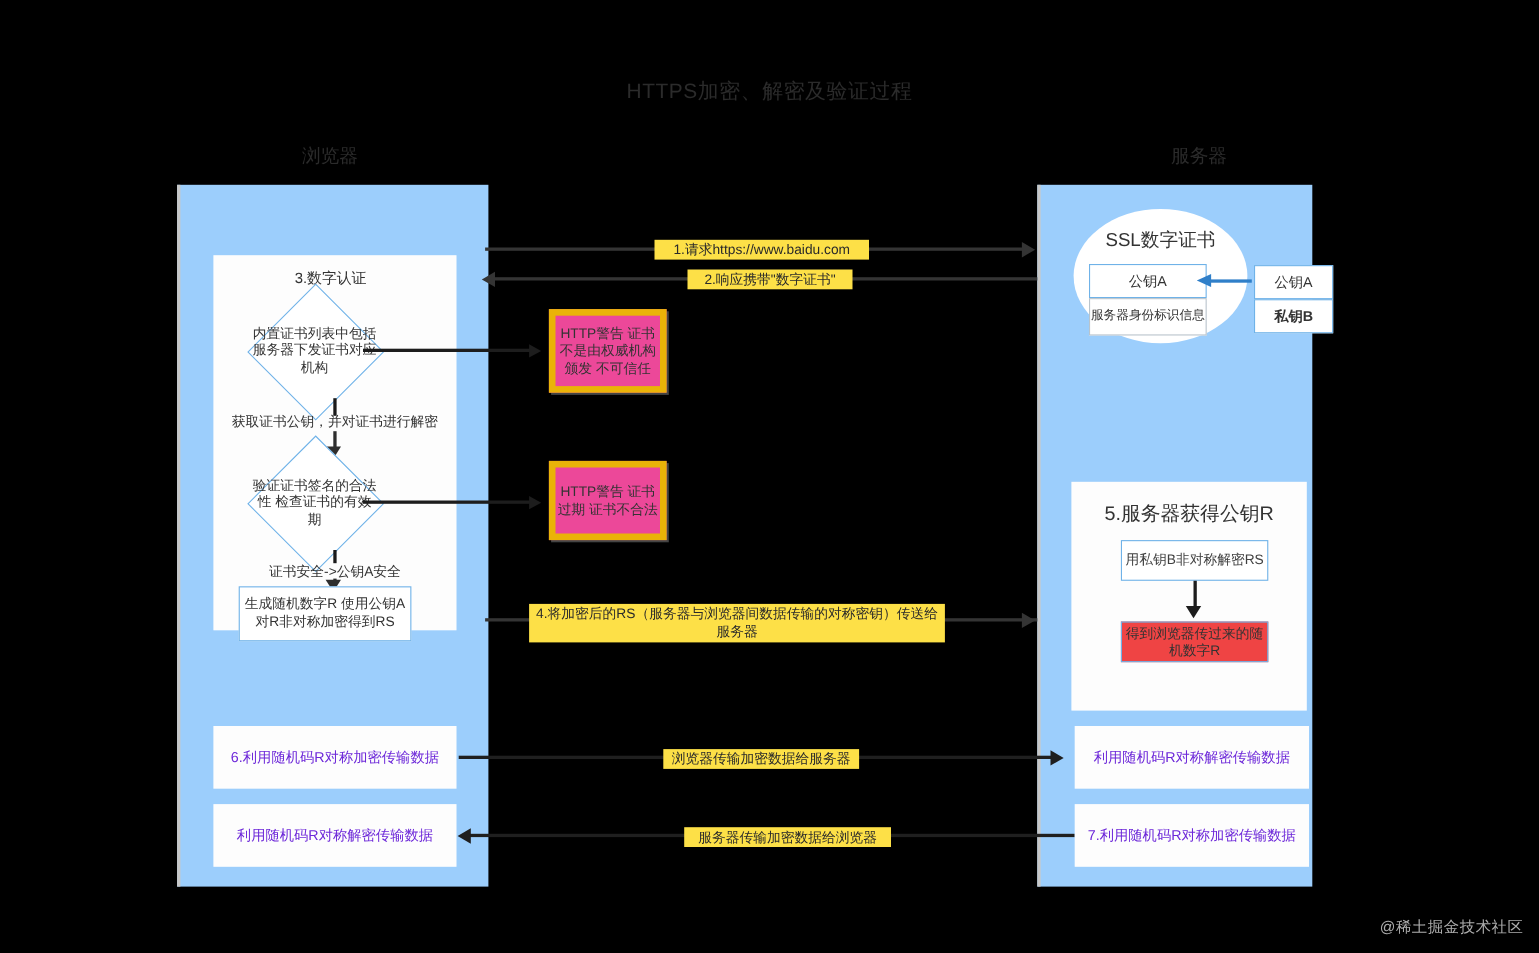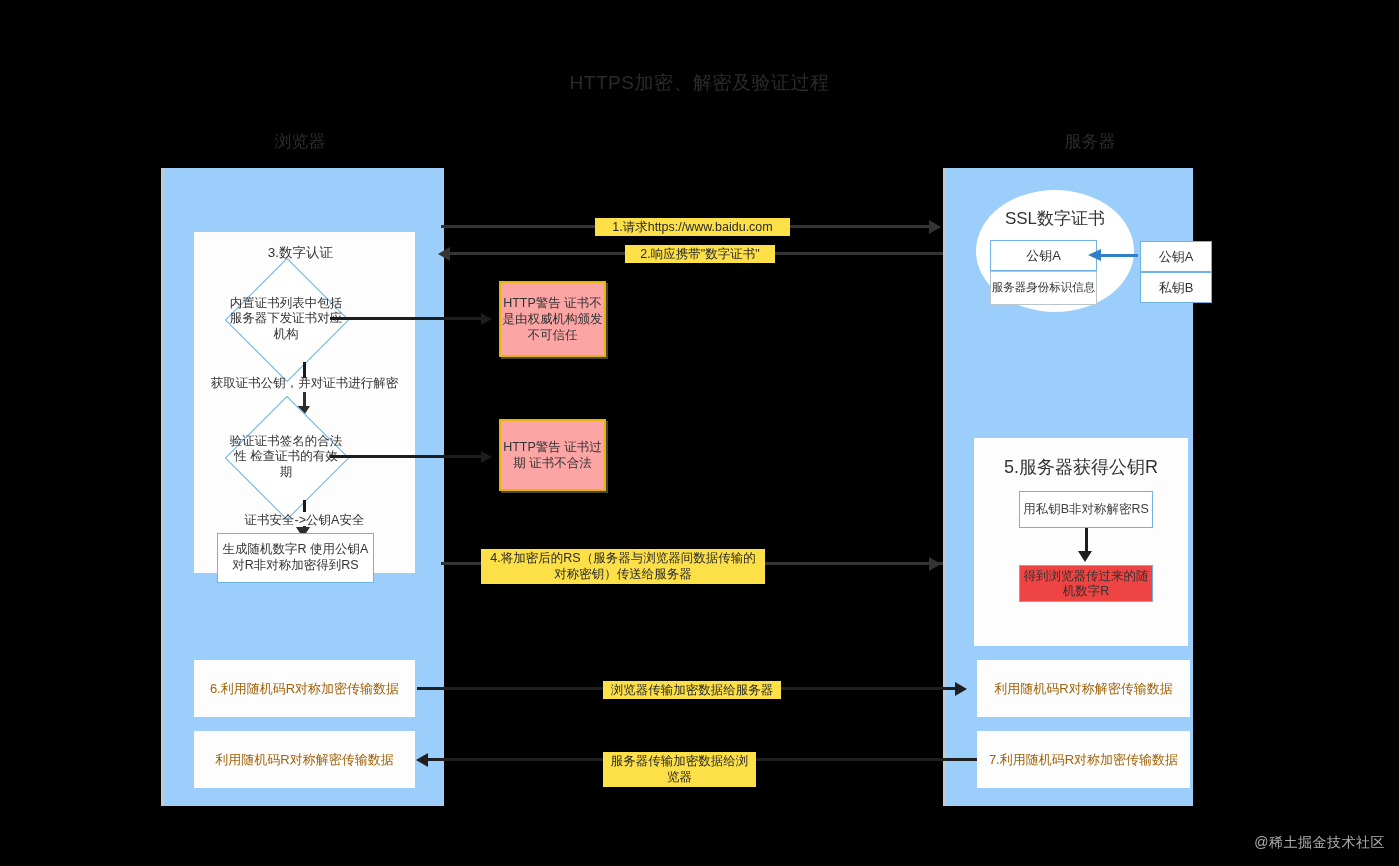--- a/index.html
+++ b/index.html
@@ -37,26 +37,26 @@
   #server-step5{left:974px;top:438px;width:214px;height:208px;}
 
   
   #b-row1{left:194px;top:660px;width:221px;height:57px;}
   #s-row1{left:977px;top:660px;width:213px;height:57px;}
   #b-row2{left:194px;top:731px;width:221px;height:57px;}
   #s-row2{left:977px;top:731px;width:213px;height:57px;}
 
   .card-center{
     display:flex;align-items:center;justify-content:center;text-align:center;
-    width:100%;height:100%;font-size:13px;color:#a16207;padding:0 6px;box-sizing:border-box;
+    width:100%;height:100%;font-size:13px;color:#6d28d9;padding:0 6px;box-sizing:border-box;
   }
 
   
   .warnbox{
-    position:absolute;background:#fca5a5;border:2px solid #eab308;
+    position:absolute;background:#ec4899;border:6px solid #eab308;
     display:flex;align-items:center;justify-content:center;text-align:center;
     font-size:12.5px;color:#333;line-height:1.28;box-sizing:border-box;
     box-shadow:2px 2px 0 rgba(150,150,150,.45);
   }
   #warn1{left:499px;top:281px;width:107px;height:76px;}
   #warn2{left:499px;top:419px;width:107px;height:72px;}
 
   
   .flow-head{
     position:absolute;left:194px;top:244px;width:213px;text-align:center;
@@ -121,21 +121,21 @@
     font-size:11.5px;color:#333;line-height:1.2;
   }
   #key-pub{
     position:absolute;left:1140px;top:241px;width:72px;height:31px;
     background:#fff;border:1.6px solid #6fb2e8;box-sizing:border-box;
     display:flex;align-items:center;justify-content:center;font-size:13px;color:#333;
   }
   #key-priv{
     position:absolute;left:1140px;top:272px;width:72px;height:31px;
     background:#fff;border:1.6px solid #6fb2e8;box-sizing:border-box;
-    display:flex;align-items:center;justify-content:center;font-size:13px;color:#333;
+    display:flex;align-items:center;justify-content:center;font-size:13px;color:#333;font-weight:bold;
   }
   
   #blue-arrow{position:absolute;left:1100px;top:254px;width:38px;height:3px;background:#2f7fc9;}
   #blue-arrow-head{
     position:absolute;left:1088px;top:249px;width:0;height:0;
     border-top:6.5px solid transparent;border-bottom:6.5px solid transparent;
     border-right:13px solid #2f7fc9;
   }
 
   
@@ -235,21 +235,21 @@
 
   <div class="vline-blue" style="left:303px;top:500px;height:12px;"></div>
   <div class="flow-label" id="label2">证书安全-&gt;公钥A安全</div>
   <div class="vline" style="left:303px;top:526px;height:7px;"></div>
   <div class="vhead" style="left:296px;top:527px;"></div>
 
   <div class="procbox" id="proc-gen">生成随机数字R 使用公钥A对R非对称加密得到RS</div>
 
   <div class="hline" style="left:441px;top:562px;width:502px;"></div>
   <div class="hhead-r" style="left:929px;top:556.5px;"></div>
-  <div class="caption" style="left:481px;top:549px;width:284px;">4.将加密后的RS（服务器与浏览器间数据传输的对称密钥）传送给服务器</div>
+  <div class="caption" style="left:481px;top:549px;width:378px;">4.将加密后的RS（服务器与浏览器间数据传输的对称密钥）传送给服务器</div>
 
   <div id="ssl-ellipse"></div>
   <div id="ssl-label">SSL数字证书</div>
   <div id="cert-pub">公钥A</div>
   <div id="cert-info">服务器身份标识信息</div>
 
   <div id="blue-arrow"></div>
   <div id="blue-arrow-head"></div>
 
   <div id="key-pub">公钥A</div>
@@ -270,20 +270,20 @@
   <div class="caption" style="left:603px;top:681px;width:178px;">浏览器传输加密数据给服务器</div>
   <div class="card" id="s-row1">
     <div class="card-center">利用随机码R对称解密传输数据</div>
   </div>
 
   <div class="card" id="b-row2">
     <div class="card-center">利用随机码R对称解密传输数据</div>
   </div>
   <div class="hline-dark" style="left:427px;top:758px;width:550px;"></div>
   <div class="hhead-l" style="left:416px;top:752.5px;border-right-color:#1f1f1f;"></div>
-  <div class="caption" style="left:603px;top:752px;width:153px;">服务器传输加密数据给浏览器</div>
+  <div class="caption" style="left:622px;top:752px;width:188px;">服务器传输加密数据给浏览器</div>
   <div class="card" id="s-row2">
     <div class="card-center">7.利用随机码R对称加密传输数据</div>
   </div>
 
   <div id="watermark">@稀土掘金技术社区</div>
 
 </div>
 
 </body></html>

